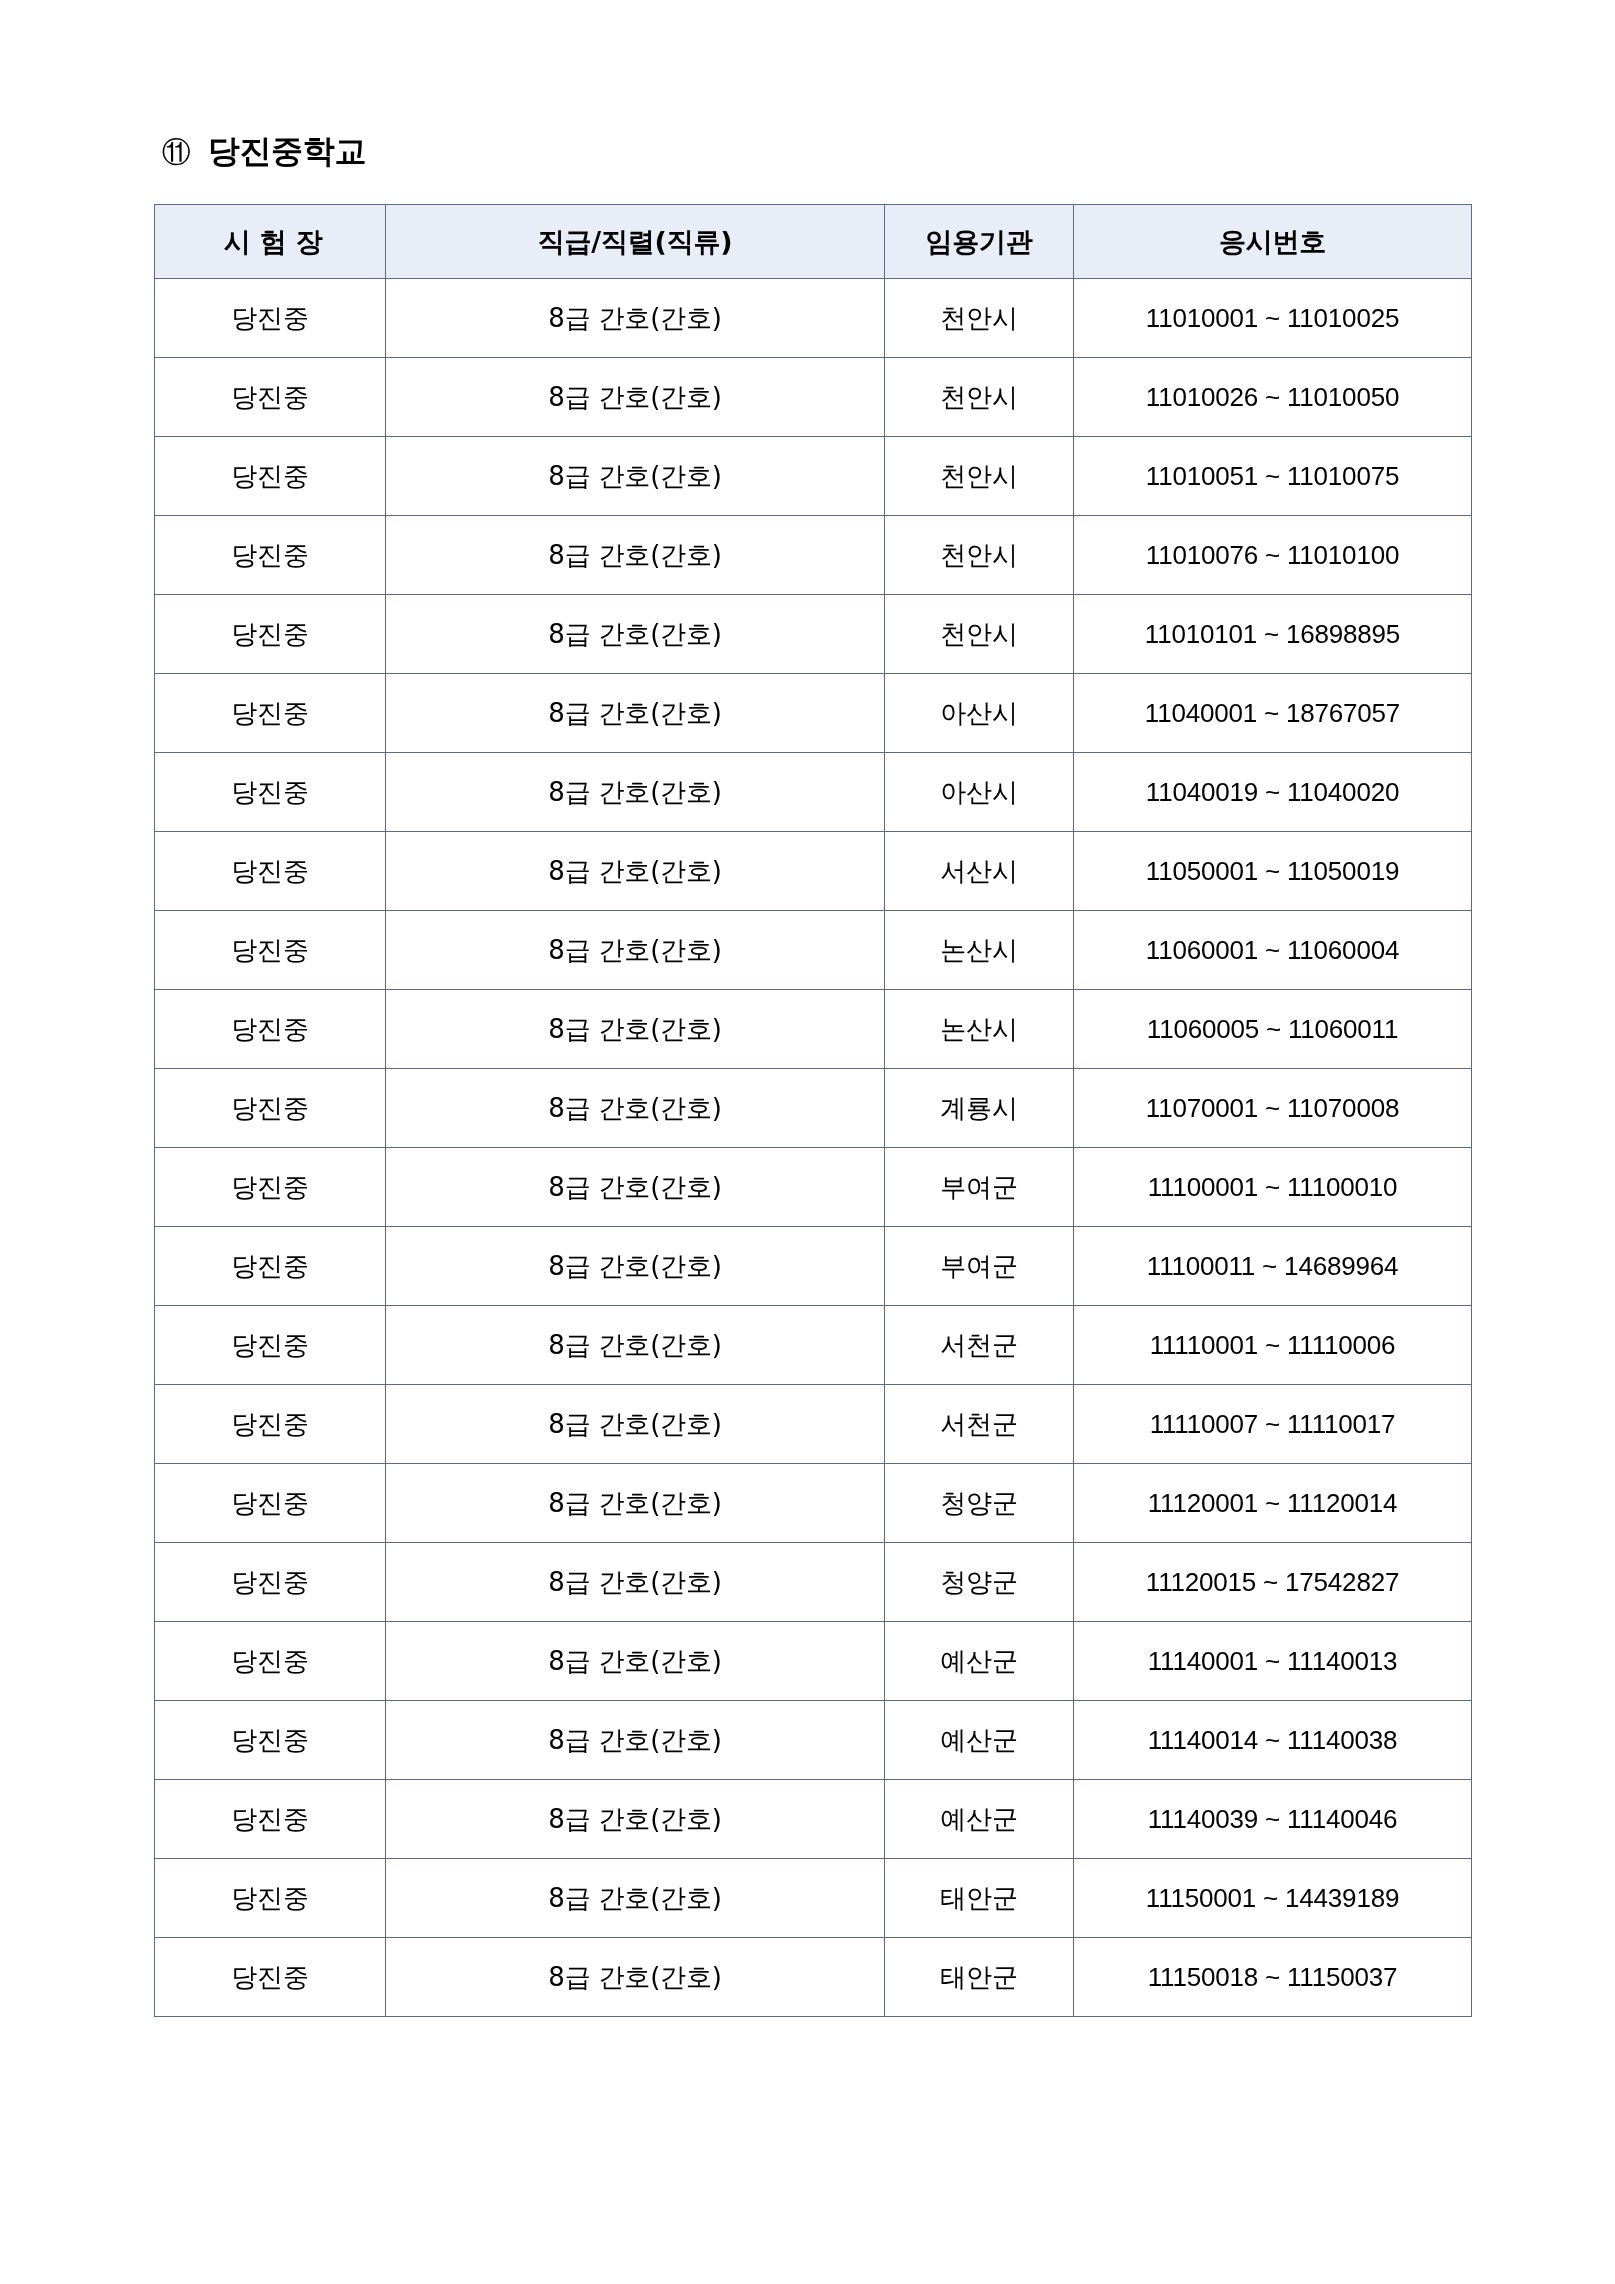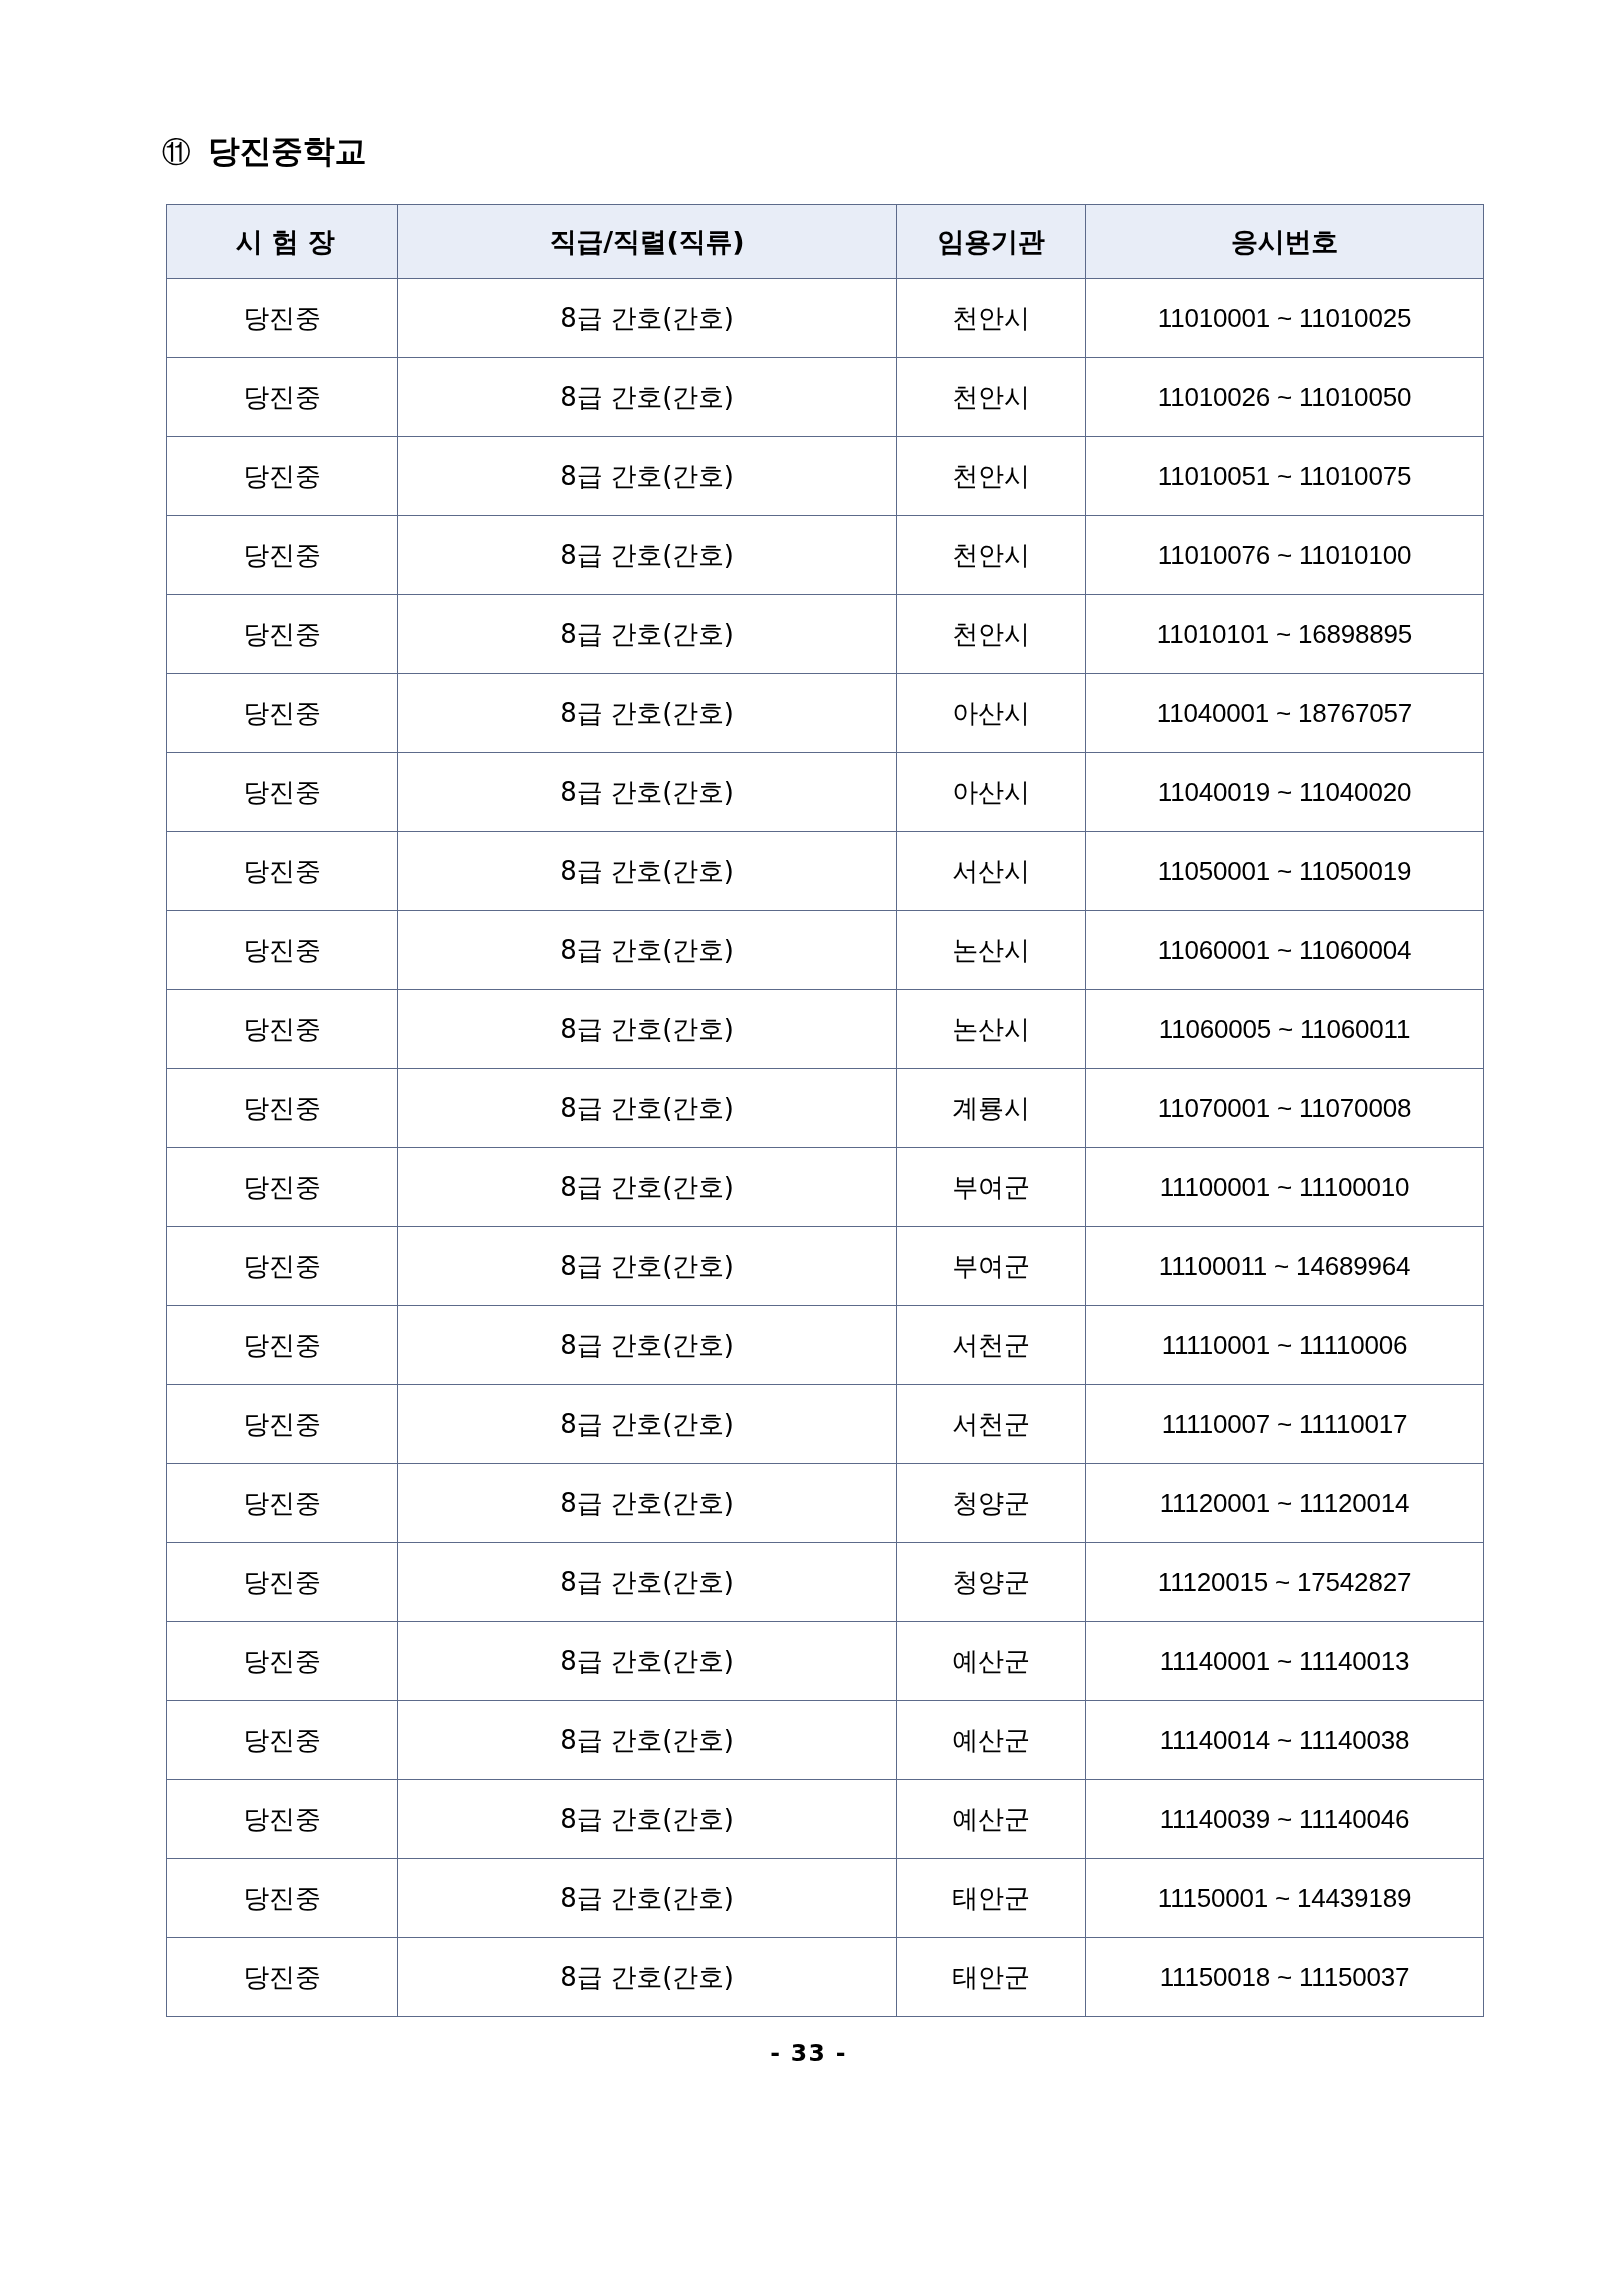--- a/index.html
+++ b/index.html
@@ -36,21 +36,21 @@
   }
   .doc-title .title-text {
     font-size: 32px;
     font-weight: 700;
     letter-spacing: -0.3px;
   }
   table.exam-table {
     border-collapse: collapse;
     width: 1317px;
     table-layout: fixed;
-    margin: 16px;
+    margin: 4px;
   }
   table.exam-table th,
   table.exam-table td {
     border: 1.3px solid #5c6a8a;
     padding: 0;
     height: 78px;
     font-size: 26px;
     font-weight: 400;
     text-align: center;
     vertical-align: middle;
@@ -237,16 +237,15 @@
         </tr>
         <tr>
           <td class="site">당진중</td>
           <td class="grade">8급 간호(간호)</td>
           <td class="org">태안군</td>
           <td class="number">11150018 ~ 11150037</td>
         </tr>
       </tbody>
   </table>
 
-  <div class="page-footer">- 33 -</div>
 
 </div>
 
 
 </body></html>

